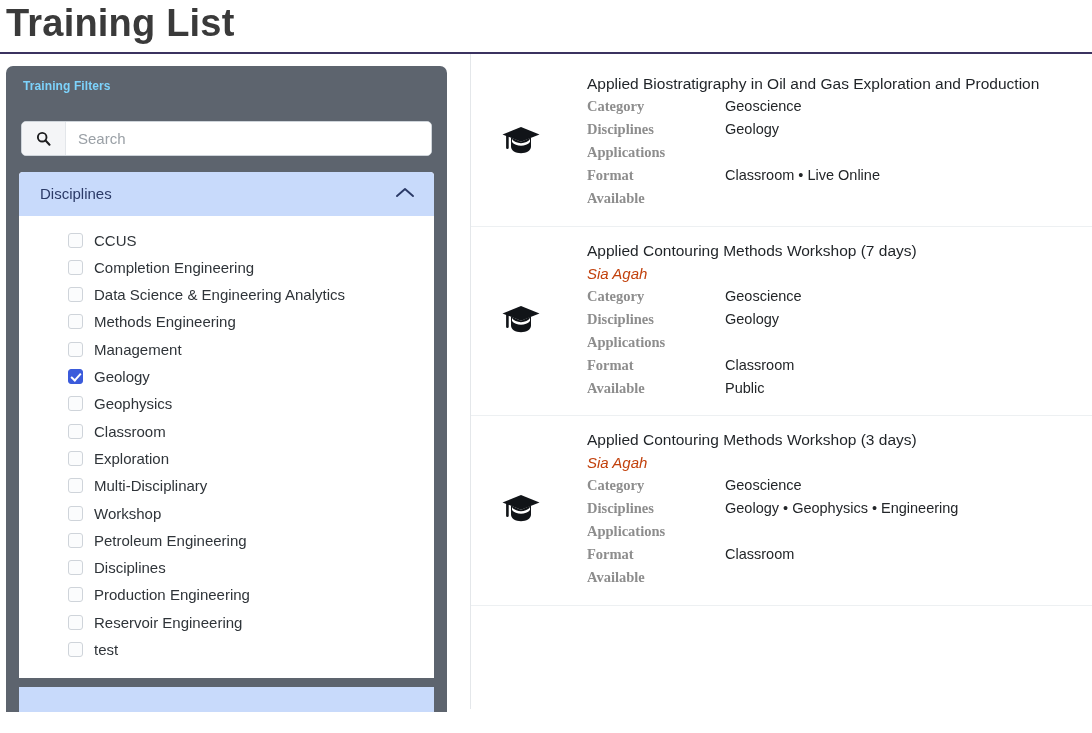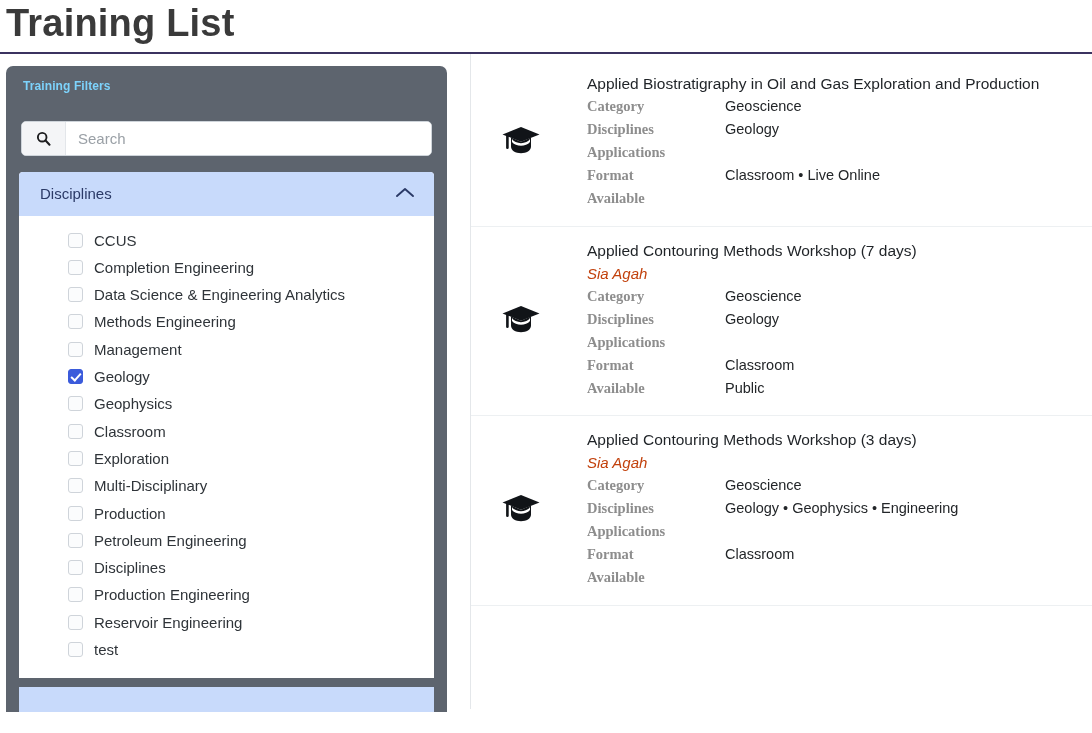--- a/index.html
+++ b/index.html
@@ -293,21 +293,21 @@
               <div class="check-row">
                 <span class="cb"></span>
                 <span class="check-label">Exploration</span>
               </div>
               <div class="check-row">
                 <span class="cb"></span>
                 <span class="check-label">Multi-Disciplinary</span>
               </div>
               <div class="check-row">
                 <span class="cb"></span>
-                <span class="check-label">Production</span>
+                <span class="check-label">Workshop</span>
               </div>
               <div class="check-row">
                 <span class="cb"></span>
                 <span class="check-label">Petroleum Engineering</span>
               </div>
               <div class="check-row">
                 <span class="cb"></span>
                 <span class="check-label">Disciplines</span>
               </div>
               <div class="check-row">

